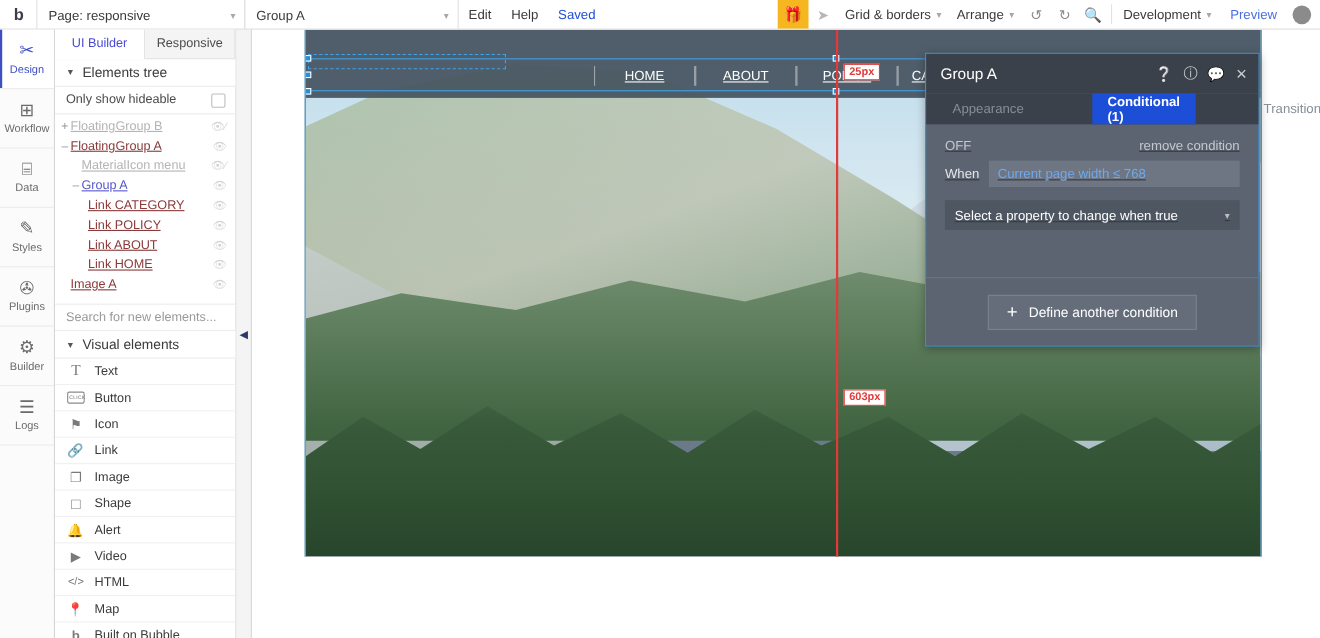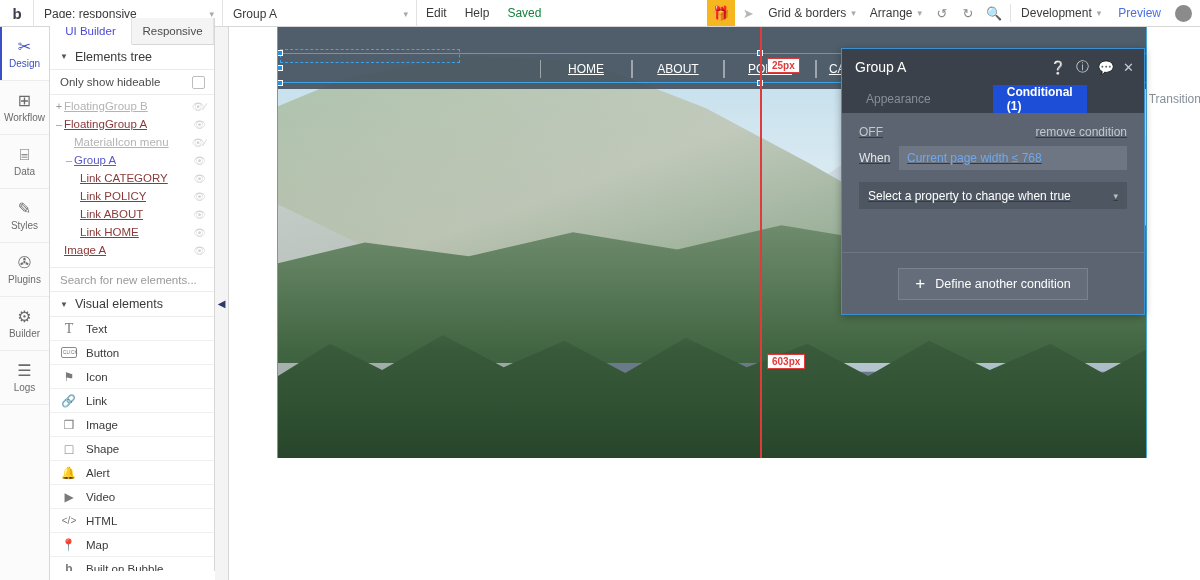--- a/index.html
+++ b/index.html
@@ -30,21 +30,21 @@
     margin-left: -1px;
   }
   .tb-select .lab { white-space: nowrap; }
   .tb-select .caret { margin-left: auto; padding-left: 14px; color: #a8a8a8; font-size: 9px;}
   #sel-page { width: 190px; }
   #sel-group { width: 195px; }
   .tb-item {
     display: flex; align-items: center; padding: 0 9px; cursor: pointer;
     color: #3a3a3a; white-space: nowrap;
   }
-  .tb-item.muted { color: #15803d; cursor: default; }
+  .tb-item.muted { color: #1d4ed8; cursor: default; }
   .tb-spacer { flex: 1; }
   .tb-gift {
     width: 28px; background: #f6b620; display: flex; align-items: center;
     justify-content: center; color: #fff; font-size: 14px; cursor: pointer;
   }
   .tb-ic {
     display: flex; align-items: center; justify-content: center;
     width: 26px; color: #8b8b8b; cursor: pointer; font-size: 13px;
   }
   .tb-ic.arrowcur { color: #b7b7b7; }
@@ -70,21 +70,21 @@
   }
   .rail-item .rlabel { font-size: 10px; }
   .rail-item .rico { font-size: 16px; line-height: 16px; }
   .rail-item.active { color: #3d4fc4; background: #fff; }
   .rail-item.active::before {
     content:""; position:absolute; left:0; top:0; bottom:0; width:2px; background:#3d4fc4;
   }
 
   
   #panel {
-    position: absolute; left: 50px; top: 18px; width: 165px; height: 553px;
+    position: absolute; left: 50px; top: 27px; width: 165px; height: 553px;
     background: #ffffff; border-right: 1px solid #d7d7d7;
     display: flex; flex-direction: column;
   }
   .ptabs { display: flex; height: 28px; border-bottom: 1px solid #d7d7d7; background:#f4f4f4;}
   .ptab {
     flex: 1; display: flex; align-items: center; justify-content: center;
     font-size: 11.5px; color: #4b4b4b; cursor: pointer; background:#f4f4f4;
     border-right:1px solid #e2e2e2;
   }
   .ptab.active { background: #fff; color: #4a4ad4; border-bottom: 1px solid #fff; margin-bottom:-1px;}
@@ -139,21 +139,21 @@
     display: flex; align-items: center; justify-content: center; cursor: pointer;
   }
   #collapse .ch { color: #2b3a6b; font-size: 10px; }
 
   
   #canvaswrap {
     position: absolute; left: 230px; top: 27px; right: 0; bottom: 0;
     background: #ffffff; overflow: hidden;
   }
   #page {
-    position: absolute; left: 47px; top: 0; width: 870px; height: 431px;
+    position: absolute; left: 47px; top: 0; width: 870px; height: 479px;
     border-left: 1px solid #4aa8d8; border-right: 1px solid #4aa8d8;
     overflow: hidden; background: #6b7a88;
   }
   
   #photo { position: absolute; inset: 0; overflow: hidden; }
   .sky {
     position: absolute; left:0; top:0; width:100%; height: 62%;
     background: linear-gradient(to bottom, #a8cfe4 0%, #c7e0ec 35%, #e2eef4 70%, #eef4f7 100%);
   }
   .cliff {

